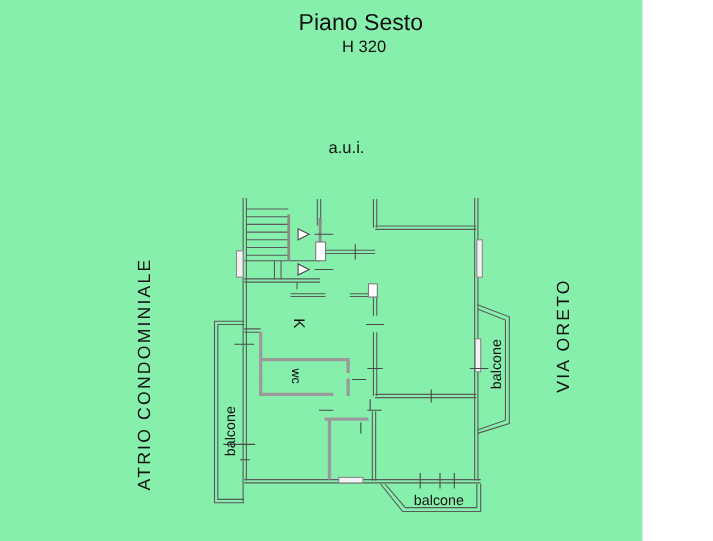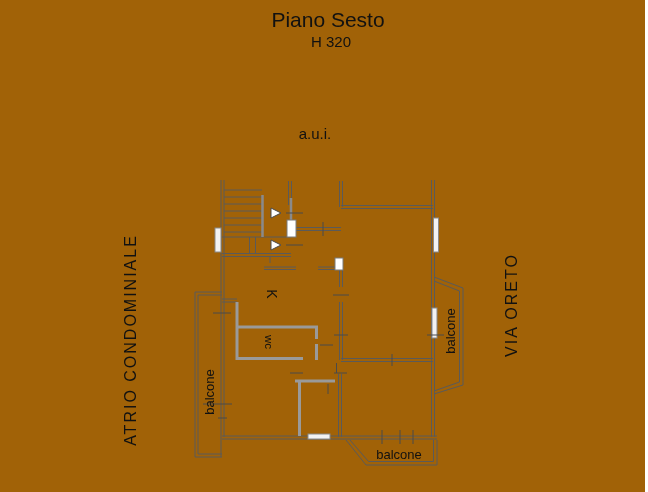--- a/index.html
+++ b/index.html
@@ -2,23 +2,23 @@
 <html><head>
 <meta charset="utf-8">
 <style>
   html, body {
     margin: 0;
     padding: 0;
     background: #ffffff;
   }
   #stage {
     position: relative;
-    width: 645px;
+    width: 584px;
     height: 492px;
-    background: #a16207;
+    background: #86efac;
     overflow: hidden;
     font-family: "Liberation Sans", sans-serif;
   }
   svg text {
     font-family: "Liberation Sans", sans-serif;
     fill: #111111;
   }
   .t-title   { font-size: 21px; }
   .t-sub     { font-size: 15px; }
   .t-aui     { font-size: 15px; }

